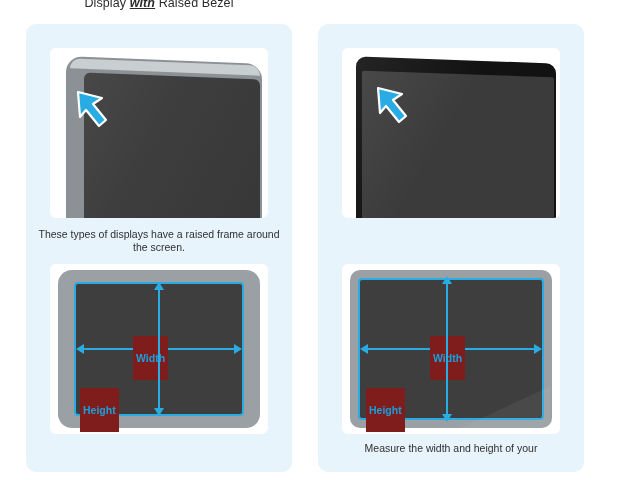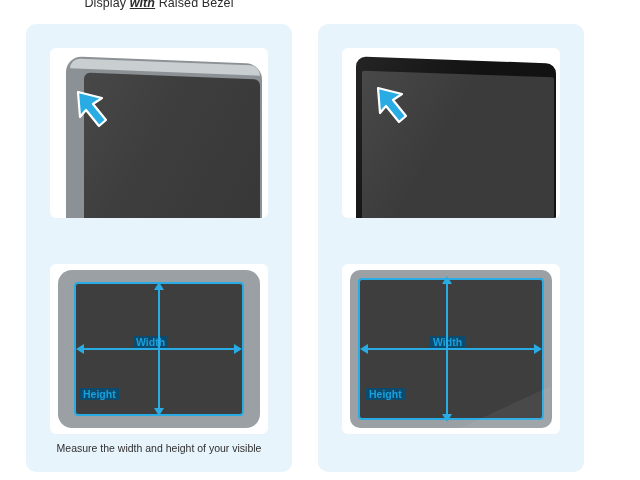--- a/index.html
+++ b/index.html
@@ -218,22 +218,22 @@
     height: 52px;
     background: rgba(255,255,255,0.06);
     clip-path: polygon(0 100%, 100% 20%, 100% 100%);
   }
 
   .dimlabel {
     position: absolute;
     color: #18a0dd;
     font-size: 10.5px;
     font-weight: bold;
-    background: #0c4a6e;
-    padding: 0 3px;
+    background: #7f1d1d;
+    padding: 16px 3px;
   }
 
   .ax {
     position: absolute;
     background: #29ace3;
   }
   .ax.h { height: 2px; }
   .ax.v { width: 2px; }
 
   .cap-head {
@@ -274,38 +274,38 @@
         <div class="frame-hi"></div>
         <div class="screen"></div>
         <div class="screen-sheen"></div>
         <div class="arrow" style="left:12px; top:32px;">
           <svg width="46" height="46" viewBox="0 0 46 46">
             <path d="M6 6 L30 12 L21 18 L34 34 L27 40 L14 24 L8 31 Z" fill="#29ace3" stroke="#ffffff" stroke-width="2.2" stroke-linejoin="round"></path>
           </svg>
         </div>
       </div>
     </div>
+    <div class="caption caption-top">These types of displays have a raised frame around the screen.</div>
 
     <div class="card-bottom">
       <div class="meas">
         <div class="outer-grey"></div>
         <div class="inner-screen narrow"></div>
 
         <div class="ax h" style="left:26px; top:78px; width:150px;"></div>
         <div class="cap-head left" style="left:18px; top:74px;"></div>
         <div class="cap-head right" style="left:176px; top:74px;"></div>
         <div class="dimlabel" style="left:75px; top:66px;">Width</div>
 
         <div class="ax v" style="left:100px; top:20px; height:118px;"></div>
         <div class="cap-head up" style="left:96px; top:12px;"></div>
         <div class="cap-head down" style="left:96px; top:138px;"></div>
         <div class="dimlabel" style="left:22px; top:118px;">Height</div>
       </div>
     </div>
-    <div class="caption caption-bottom">Measure the width and height of your visible</div>
   </div>
 
   <div class="panel-title title-left">
     <span>Display </span><span class="em">with</span><span> Raised Bezel</span>
   </div>
 
   <div class="panel panel-right">
 
     <div class="card-top">
       <div class="mon-edge">
@@ -331,15 +331,16 @@
         <div class="cap-head left" style="left:10px; top:74px;"></div>
         <div class="cap-head right" style="left:184px; top:74px;"></div>
         <div class="dimlabel" style="left:80px; top:66px;">Width</div>
 
         <div class="ax v" style="left:96px; top:14px; height:130px;"></div>
         <div class="cap-head up" style="left:92px; top:6px;"></div>
         <div class="cap-head down" style="left:92px; top:144px;"></div>
         <div class="dimlabel" style="left:16px; top:118px;">Height</div>
       </div>
     </div>
+    <div class="caption caption-bottom">Measure the width and height of your</div>
   </div>
 
 </div>
 
 </body></html>

